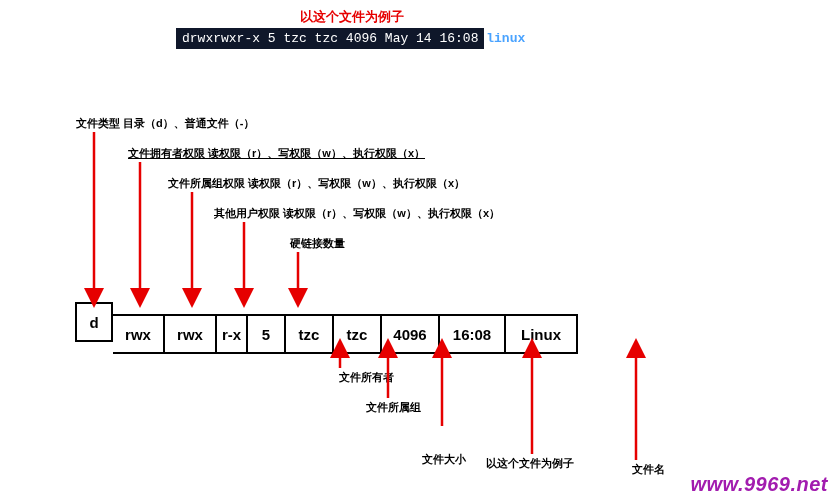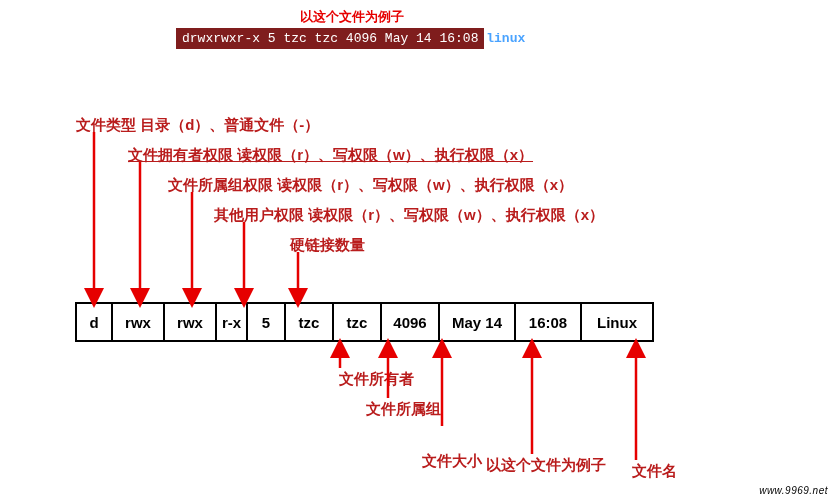--- a/index.html
+++ b/index.html
@@ -16,32 +16,32 @@
     position: absolute;
     color: #e60000;
     font-size: 13px;
     font-weight: bold;
   }
   .terminal {
     position: absolute;
     left: 176px;
     top: 28px;
     width: 296px;
-    background: #7f1d1d;
+    background: #0f172a;
     color: #fff;
     font-family: "Courier New", monospace;
     font-size: 13px;
     padding: 3px 6px;
     white-space: pre;
   }
   .terminal .dir { color: #4aa3ff; font-weight: bold; }
   .label {
     position: absolute;
-    color: #b91c1c;
-    font-size: 15px;
+    color: #000000;
+    font-size: 11px;
     font-weight: bold;
     white-space: nowrap;
   }
   svg.arrows {
     position: absolute;
     left: 0; top: 0;
     width: 834px; height: 500px;
     pointer-events: none;
   }
   .cells {
@@ -54,28 +54,28 @@
     border: 2px solid #000;
     height: 40px;
     display: flex;
     align-items: center;
     justify-content: center;
     font-weight: bold;
     font-family: Arial, sans-serif;
     font-size: 15px;
     box-sizing: border-box;
   }
-  .cell + .cell { border-left: none; }
+  .cell + .cell { border-left: none; margin-top: 12px; }
   .watermark {
     position: absolute;
     right: 6px;
     bottom: 4px;
-    color: #000000;
-    font-size: 10px;
-    font-weight: normal;
+    color: #a21caf;
+    font-size: 20px;
+    font-weight: bold;
     font-style: italic;
     letter-spacing: 0.5px;
   }
 </style>
 </head>
 <body>
 
 <div class="caption" style="left:300px; top:8px;">以这个文件为例子</div>
 
 <div class="terminal"><span>drwxrwxr-x 5 tzc tzc 4096 May 14 16:08 </span><span class="dir">linux</span></div>
@@ -94,21 +94,20 @@
 
 <div class="cells" id="cells">
     <div class="cell" style="width: 38px;">d</div>
     <div class="cell" style="width: 52px;">rwx</div>
     <div class="cell" style="width: 52px;">rwx</div>
     <div class="cell" style="width: 31px;">r-x</div>
     <div class="cell" style="width: 38px;">5</div>
     <div class="cell" style="width: 48px;">tzc</div>
     <div class="cell" style="width: 48px;">tzc</div>
     <div class="cell" style="width: 58px;">4096</div>
-    <div class="cell" style="width: 76px;">May 14</div>
     <div class="cell" style="width: 66px;">16:08</div>
     <div class="cell" style="width: 72px;">Linux</div>
   </div>
 
 <svg class="arrows">
   <defs>
     <marker id="ah" markerWidth="8" markerHeight="8" refX="4" refY="4" orient="auto">
       <path d="M0,0 L8,4 L0,8 Z" fill="#e60000"></path>
     </marker>
   </defs>

